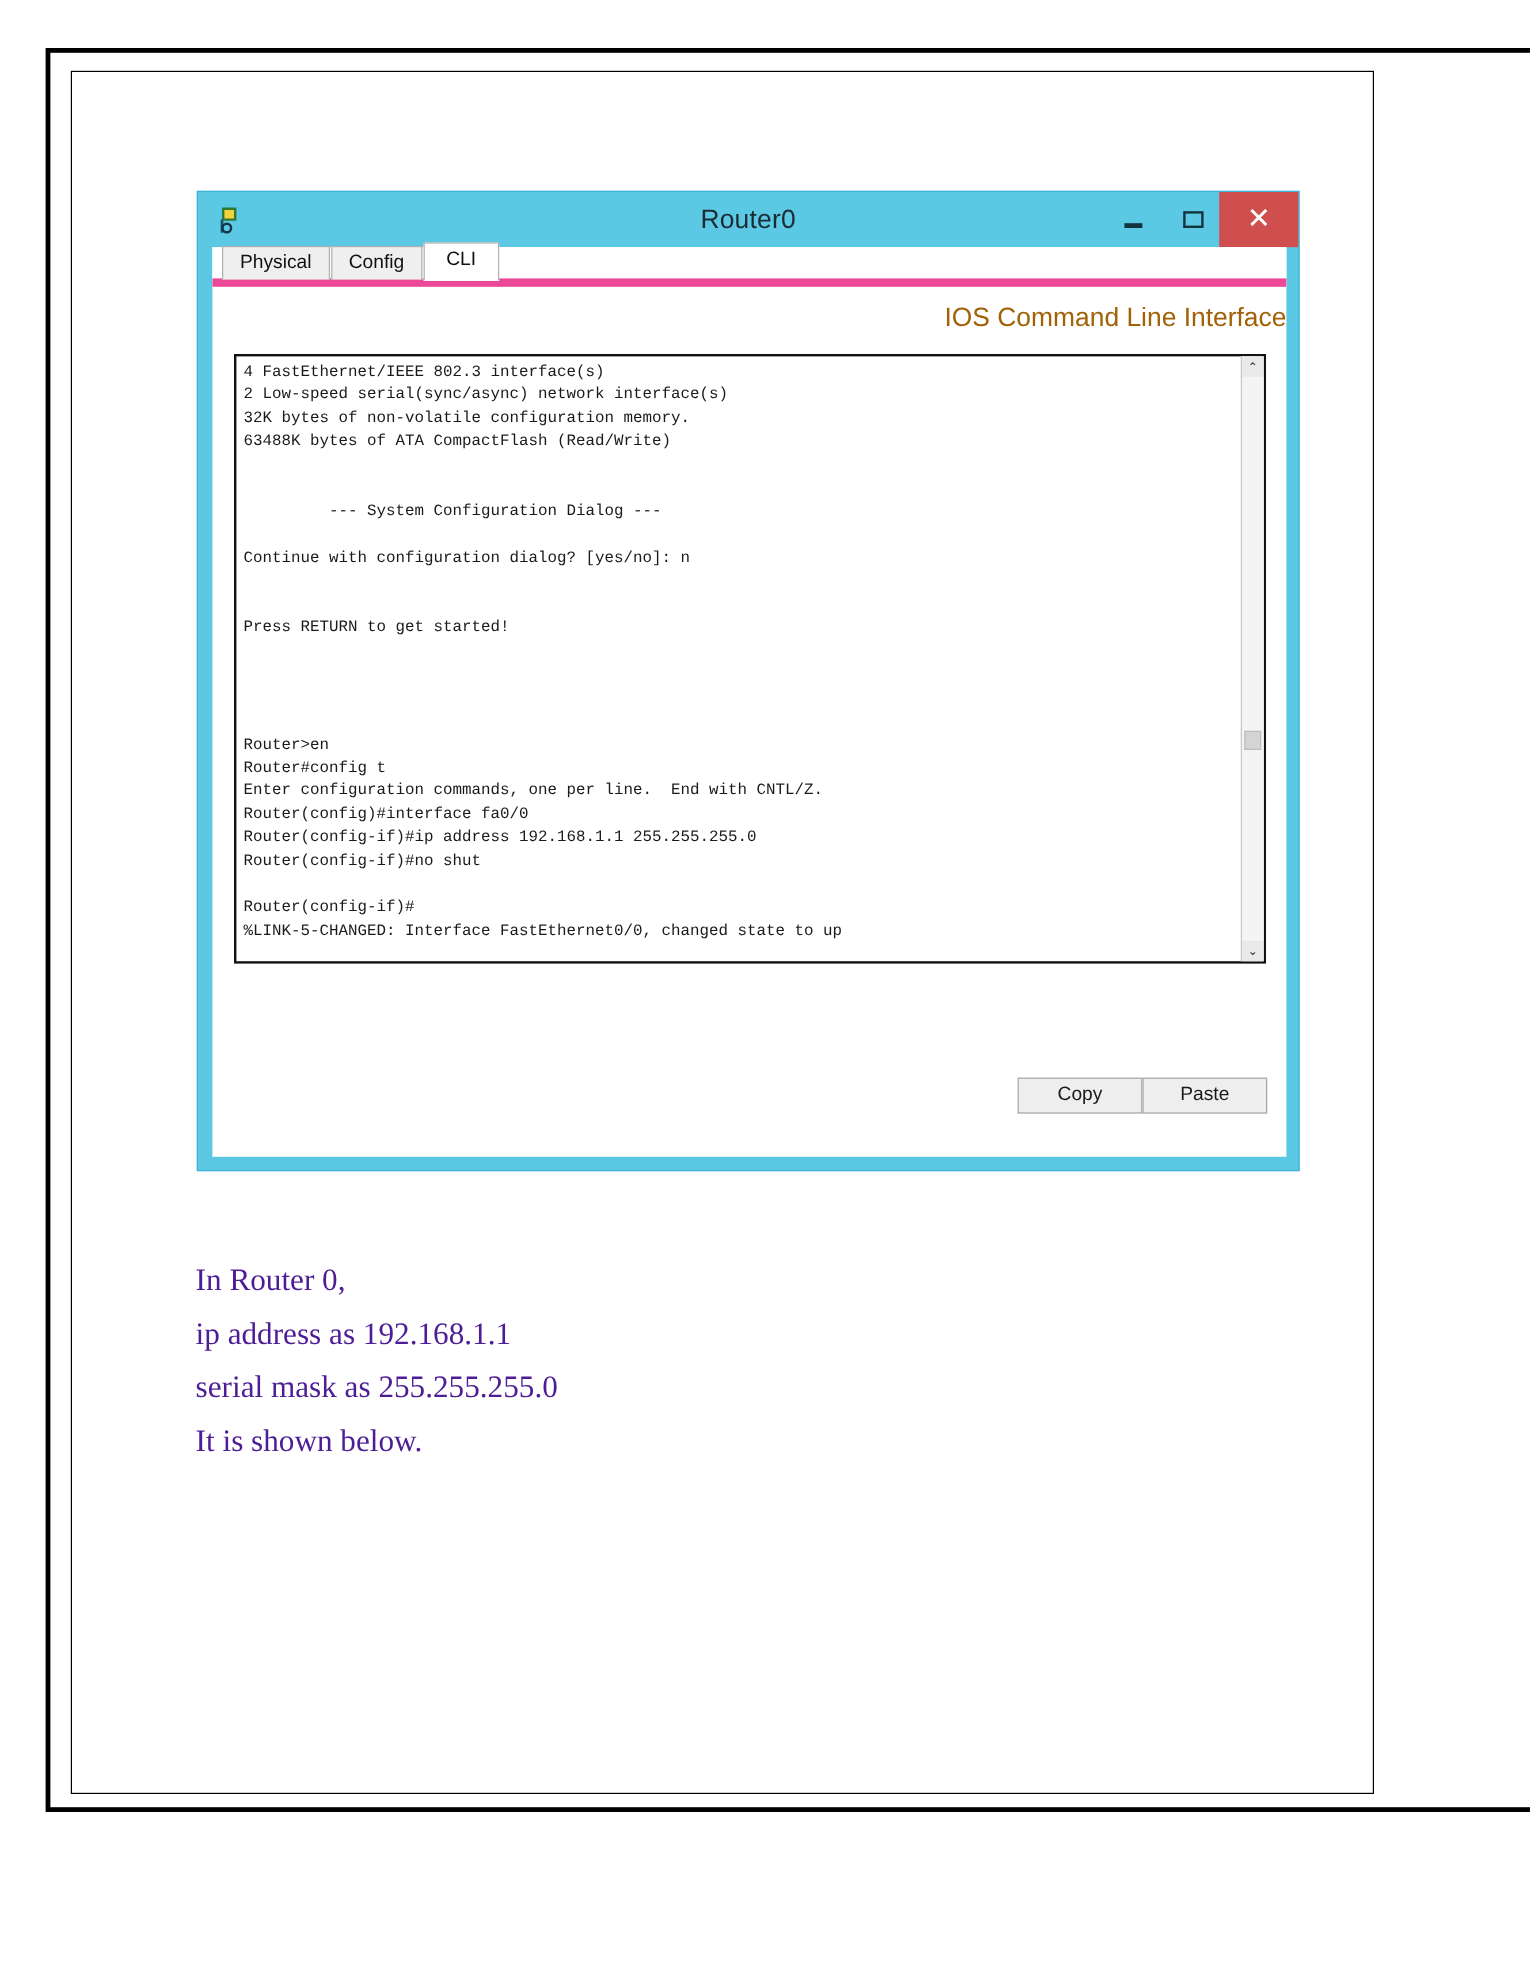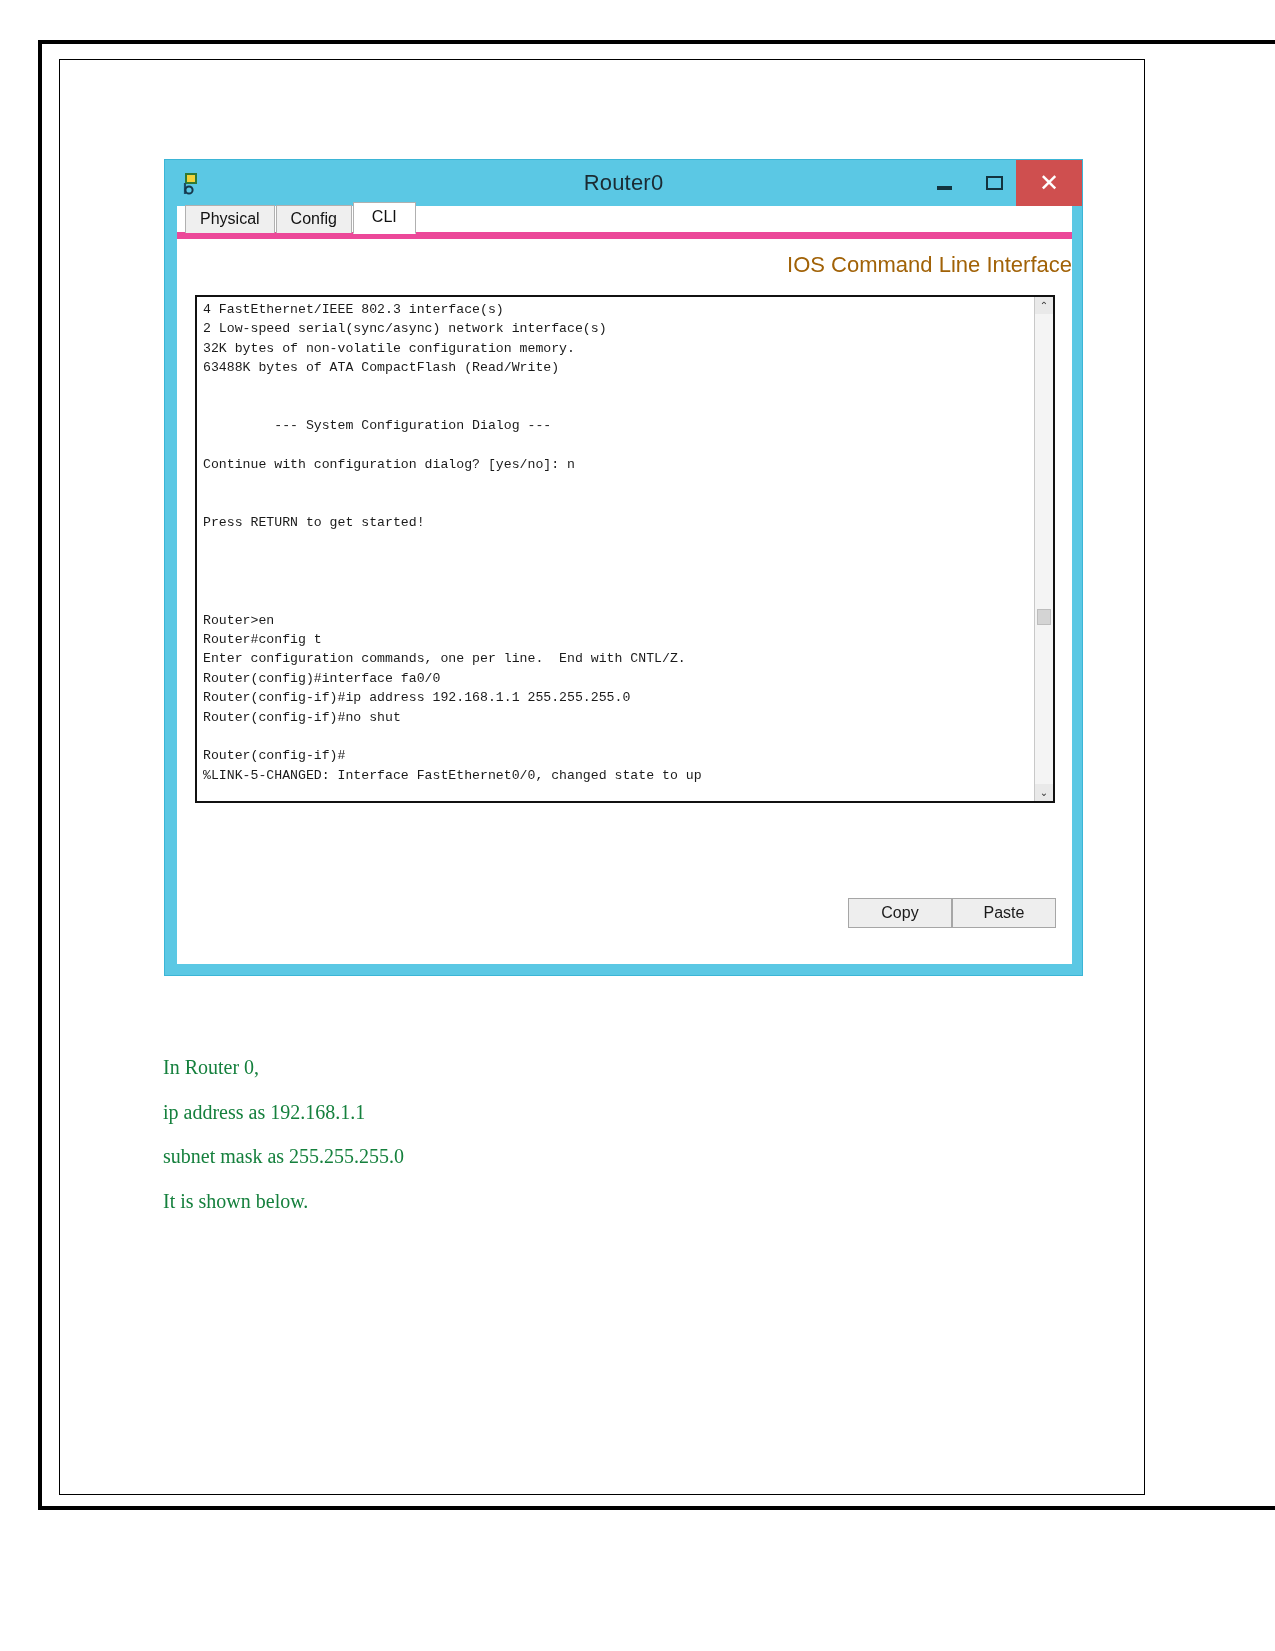--- a/index.html
+++ b/index.html
@@ -228,22 +228,22 @@
 
   
   #doc-text {
     position: absolute;
     left: 103px;
     top: 985px;
     width: 900px;
   }
   .doc-line {
     font-family: "Liberation Serif", serif;
-    font-size: 20px;
-    color: #15803d;
+    font-size: 26px;
+    color: #4c1d95;
     line-height: 44.6px;
   }
 </style>
 </head>
 <body>
 
 <div id="page-outer-border">
   <div id="page-inner-border">
 
     <div id="app-window">
@@ -324,18 +324,18 @@
           <div class="action-btn">Copy</div>
           <div class="action-btn">Paste</div>
         </div>
 
       </div>
     </div>
 
     <div id="doc-text">
       <div class="doc-line">In Router 0,</div>
       <div class="doc-line">ip address as 192.168.1.1</div>
-      <div class="doc-line">subnet mask as 255.255.255.0</div>
+      <div class="doc-line">serial mask as 255.255.255.0</div>
       <div class="doc-line">It is shown below.</div>
     </div>
 
   </div>
 </div>
 
 </body></html>

